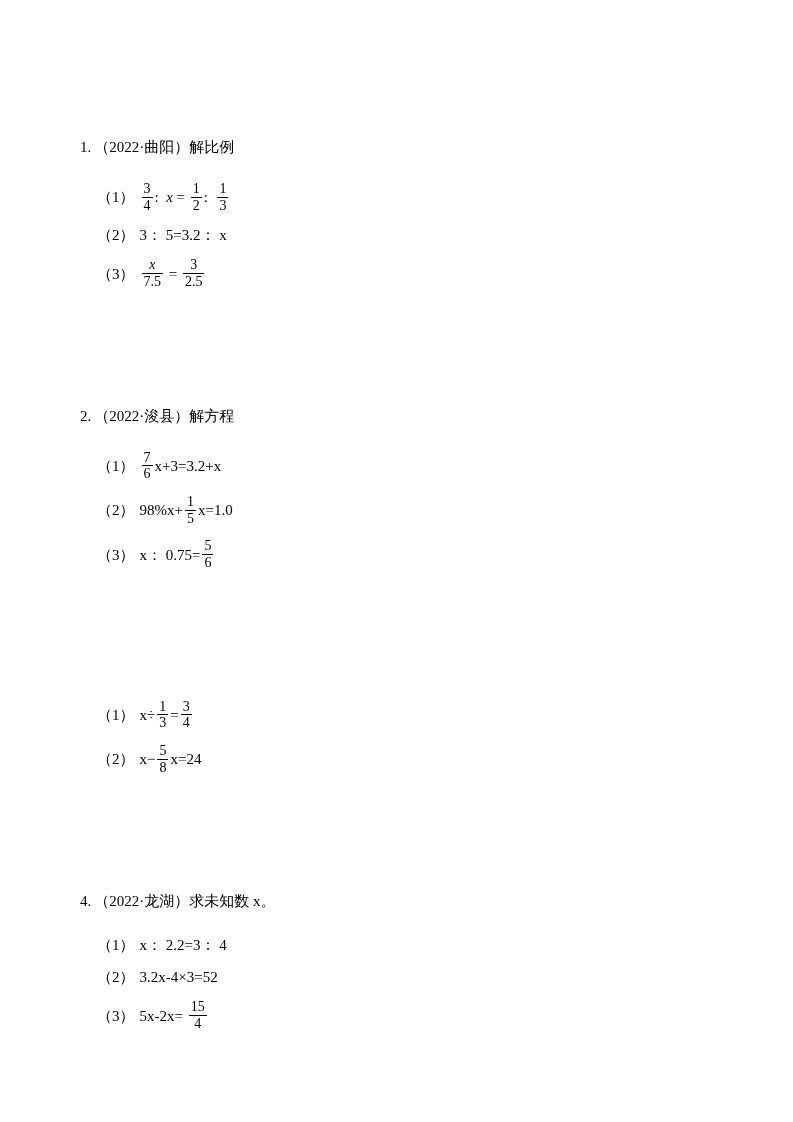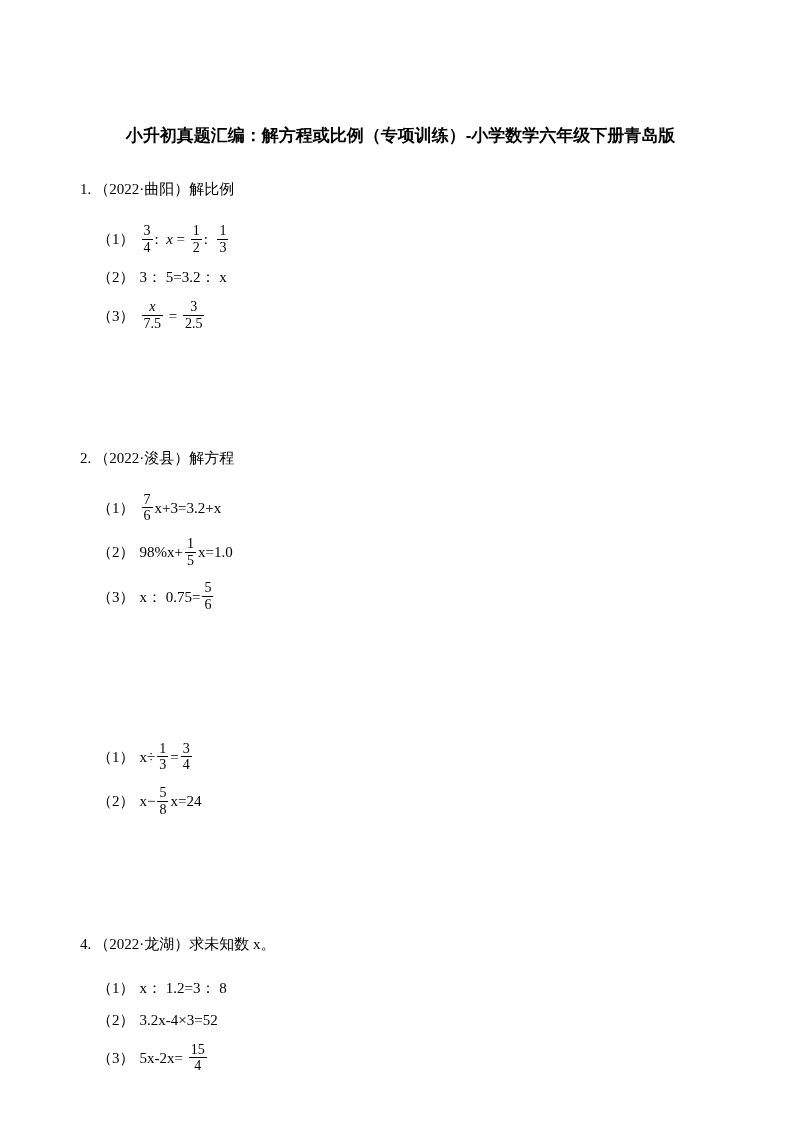--- a/index.html
+++ b/index.html
@@ -43,21 +43,20 @@
     font-size: 14px; line-height: 1.12; margin: 0 2px;
   }
   .frac .fnum { display: block; border-bottom: 1px solid #000; padding: 0 2px; }
   .frac .fden { display: block; padding: 0 2px; }
 </style>
 </head>
 <body>
 
 <div class="page">
 
-  <h1 class="title">小升初真题汇编：解方程或比例（专项训练）-小学数学六年级下册青岛版</h1>
 
   <section class="problem">
     <p class="phead"><span class="pnum">1.</span><span>（2022·曲阳）</span><span>解比例</span></p>
     <div class="items">
       <div class="item">
         <span class="label">（1）</span>
         <span class="eq"><span class="frac"><span class="fnum">3</span><span class="fden">4</span></span><span>:  </span><span class="it">x</span><span> = </span><span class="frac"><span class="fnum">1</span><span class="fden">2</span></span><span>:  </span><span class="frac"><span class="fnum">1</span><span class="fden">3</span></span></span>
       </div>
       <div class="item">
         <span class="label">（2）</span>
@@ -99,21 +98,21 @@
         <span class="eq"><span>x−</span><span class="frac"><span class="fnum">5</span><span class="fden">8</span></span><span>x=24</span></span>
       </div>
     </div>
   </section>
 
   <section class="problem">
     <p class="phead"><span class="pnum">4.</span><span>（2022·龙湖）</span><span>求未知数 x。</span></p>
     <div class="items">
       <div class="item">
         <span class="label">（1）</span>
-        <span class="eq"><span>x： 1.2=3： 8</span></span>
+        <span class="eq"><span>x： 2.2=3： 4</span></span>
       </div>
       <div class="item">
         <span class="label">（2）</span>
         <span class="eq"><span>3.2x-4×3=52</span></span>
       </div>
       <div class="item">
         <span class="label">（3）</span>
         <span class="eq"><span>5x-2x= </span><span class="frac"><span class="fnum">15</span><span class="fden">4</span></span></span>
       </div>
     </div>

